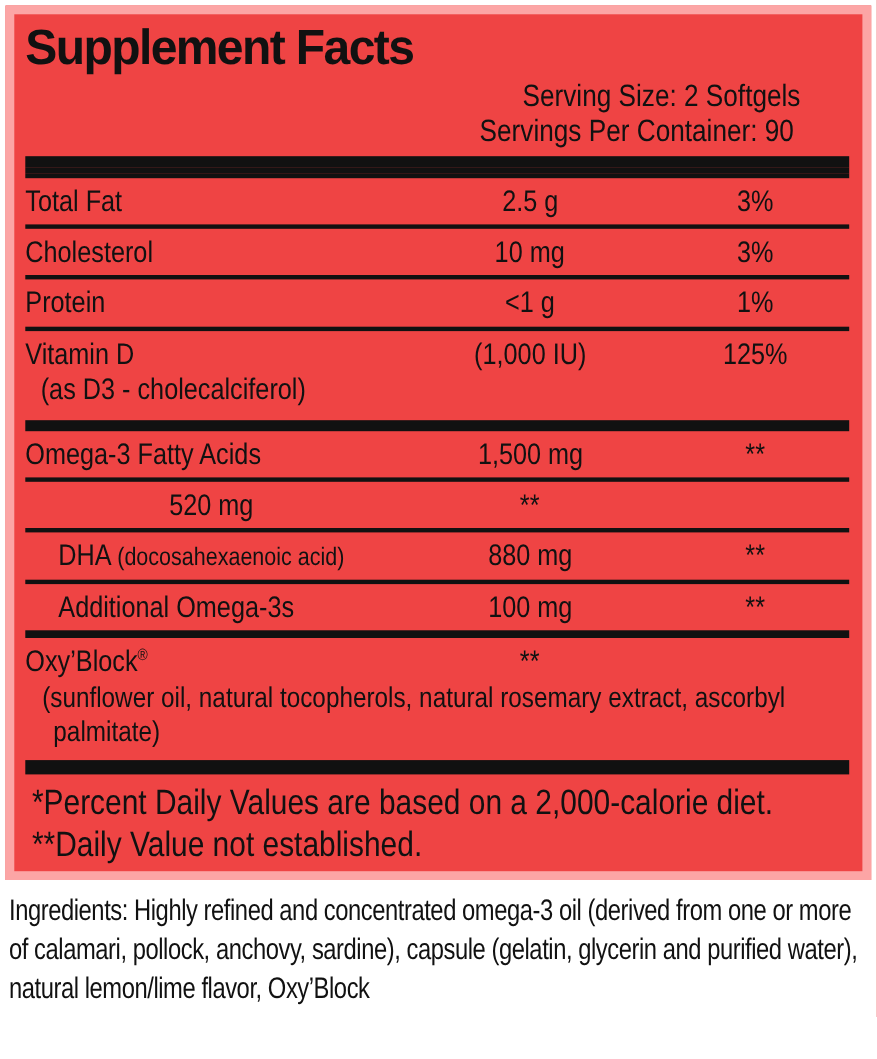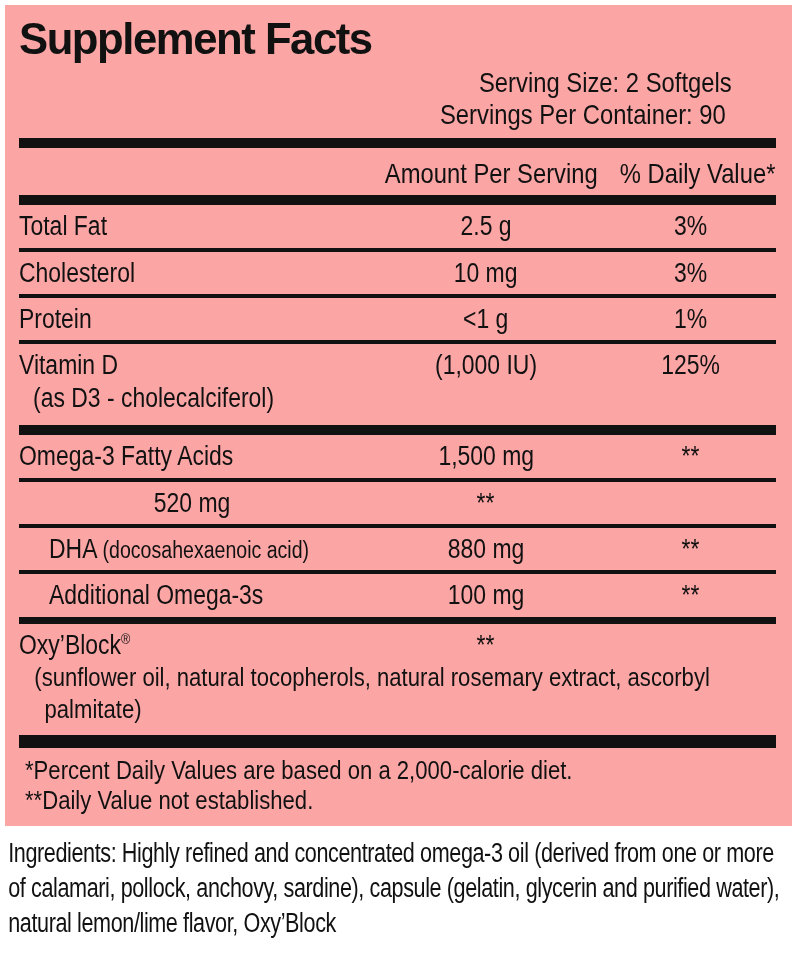--- a/index.html
+++ b/index.html
@@ -8,23 +8,23 @@
     width: 797px;
     height: 963px;
     overflow: hidden;
     background: #ffffff;
     color: #111111;
     font-family: "Liberation Sans", "DejaVu Sans", sans-serif;
   }
   .page { width: 797px; height: 963px; padding: 5px; }
 
   .panel {
-    border: 4px solid #fca5a5;
+    border: 8px solid #fca5a5;
     padding: 4px 12px 4px 10px;
-    background: #fca5a5;
+    background: #ef4444;
   }
 
   
   .cxl { display: inline-block; transform: scaleX(0.85); transform-origin: 0 50%; white-space: nowrap; }
   .cx  { display: inline-block; transform: scaleX(0.85); white-space: nowrap; }
 
   .title {
     font-size: 45px;
     font-weight: bold;
     letter-spacing: -1.5px;
@@ -62,21 +62,21 @@
     font-size: 26px;
     line-height: 1.22;
     padding: 0 0 6px 30px;
     text-indent: -12px;
     width: 118%;
     transform: scaleX(0.85);
     transform-origin: 0 0;
     margin-top: -4px;
   }
 
-  .footnotes { padding: 7px 0 2px 6px; font-size: 26px; line-height: 1.18; }
+  .footnotes { padding: 7px 0 2px 6px; font-size: 32px; line-height: 1.18; }
 
   .ingredients {
     margin: 10px 0 0 0;
     padding: 0 4px;
     font-size: 27px;
     line-height: 1.3;
     letter-spacing: -0.5px;
     width: 125%;
     transform: scaleX(0.8);
     transform-origin: 0 0;
@@ -87,25 +87,20 @@
 
 <div class="page">
   <div class="panel">
 
     <div class="title">Supplement Facts</div>
     <div class="serving"><span class="cxl">Serving Size: 2 Softgels</span></div>
     <div class="serving"><span class="cxl">Servings Per Container: 90</span></div>
 
     <div class="bar b10"></div>
 
-    <div class="row header-row">
-      <div class="cell name"></div>
-      <div class="cell amount"><span class="cx">Amount Per Serving</span></div>
-      <div class="cell dv"><span class="cx">% Daily Value*</span></div>
-    </div>
 
     <div class="bar b6"></div>
 
     <div class="sep"></div>
 
     <div class="row">
       <div class="cell name"><span class="cxl">Total Fat</span></div>
       <div class="cell amount"><span class="cx">2.5 g</span></div>
       <div class="cell dv"><span class="cx">3%</span></div>
     </div>

